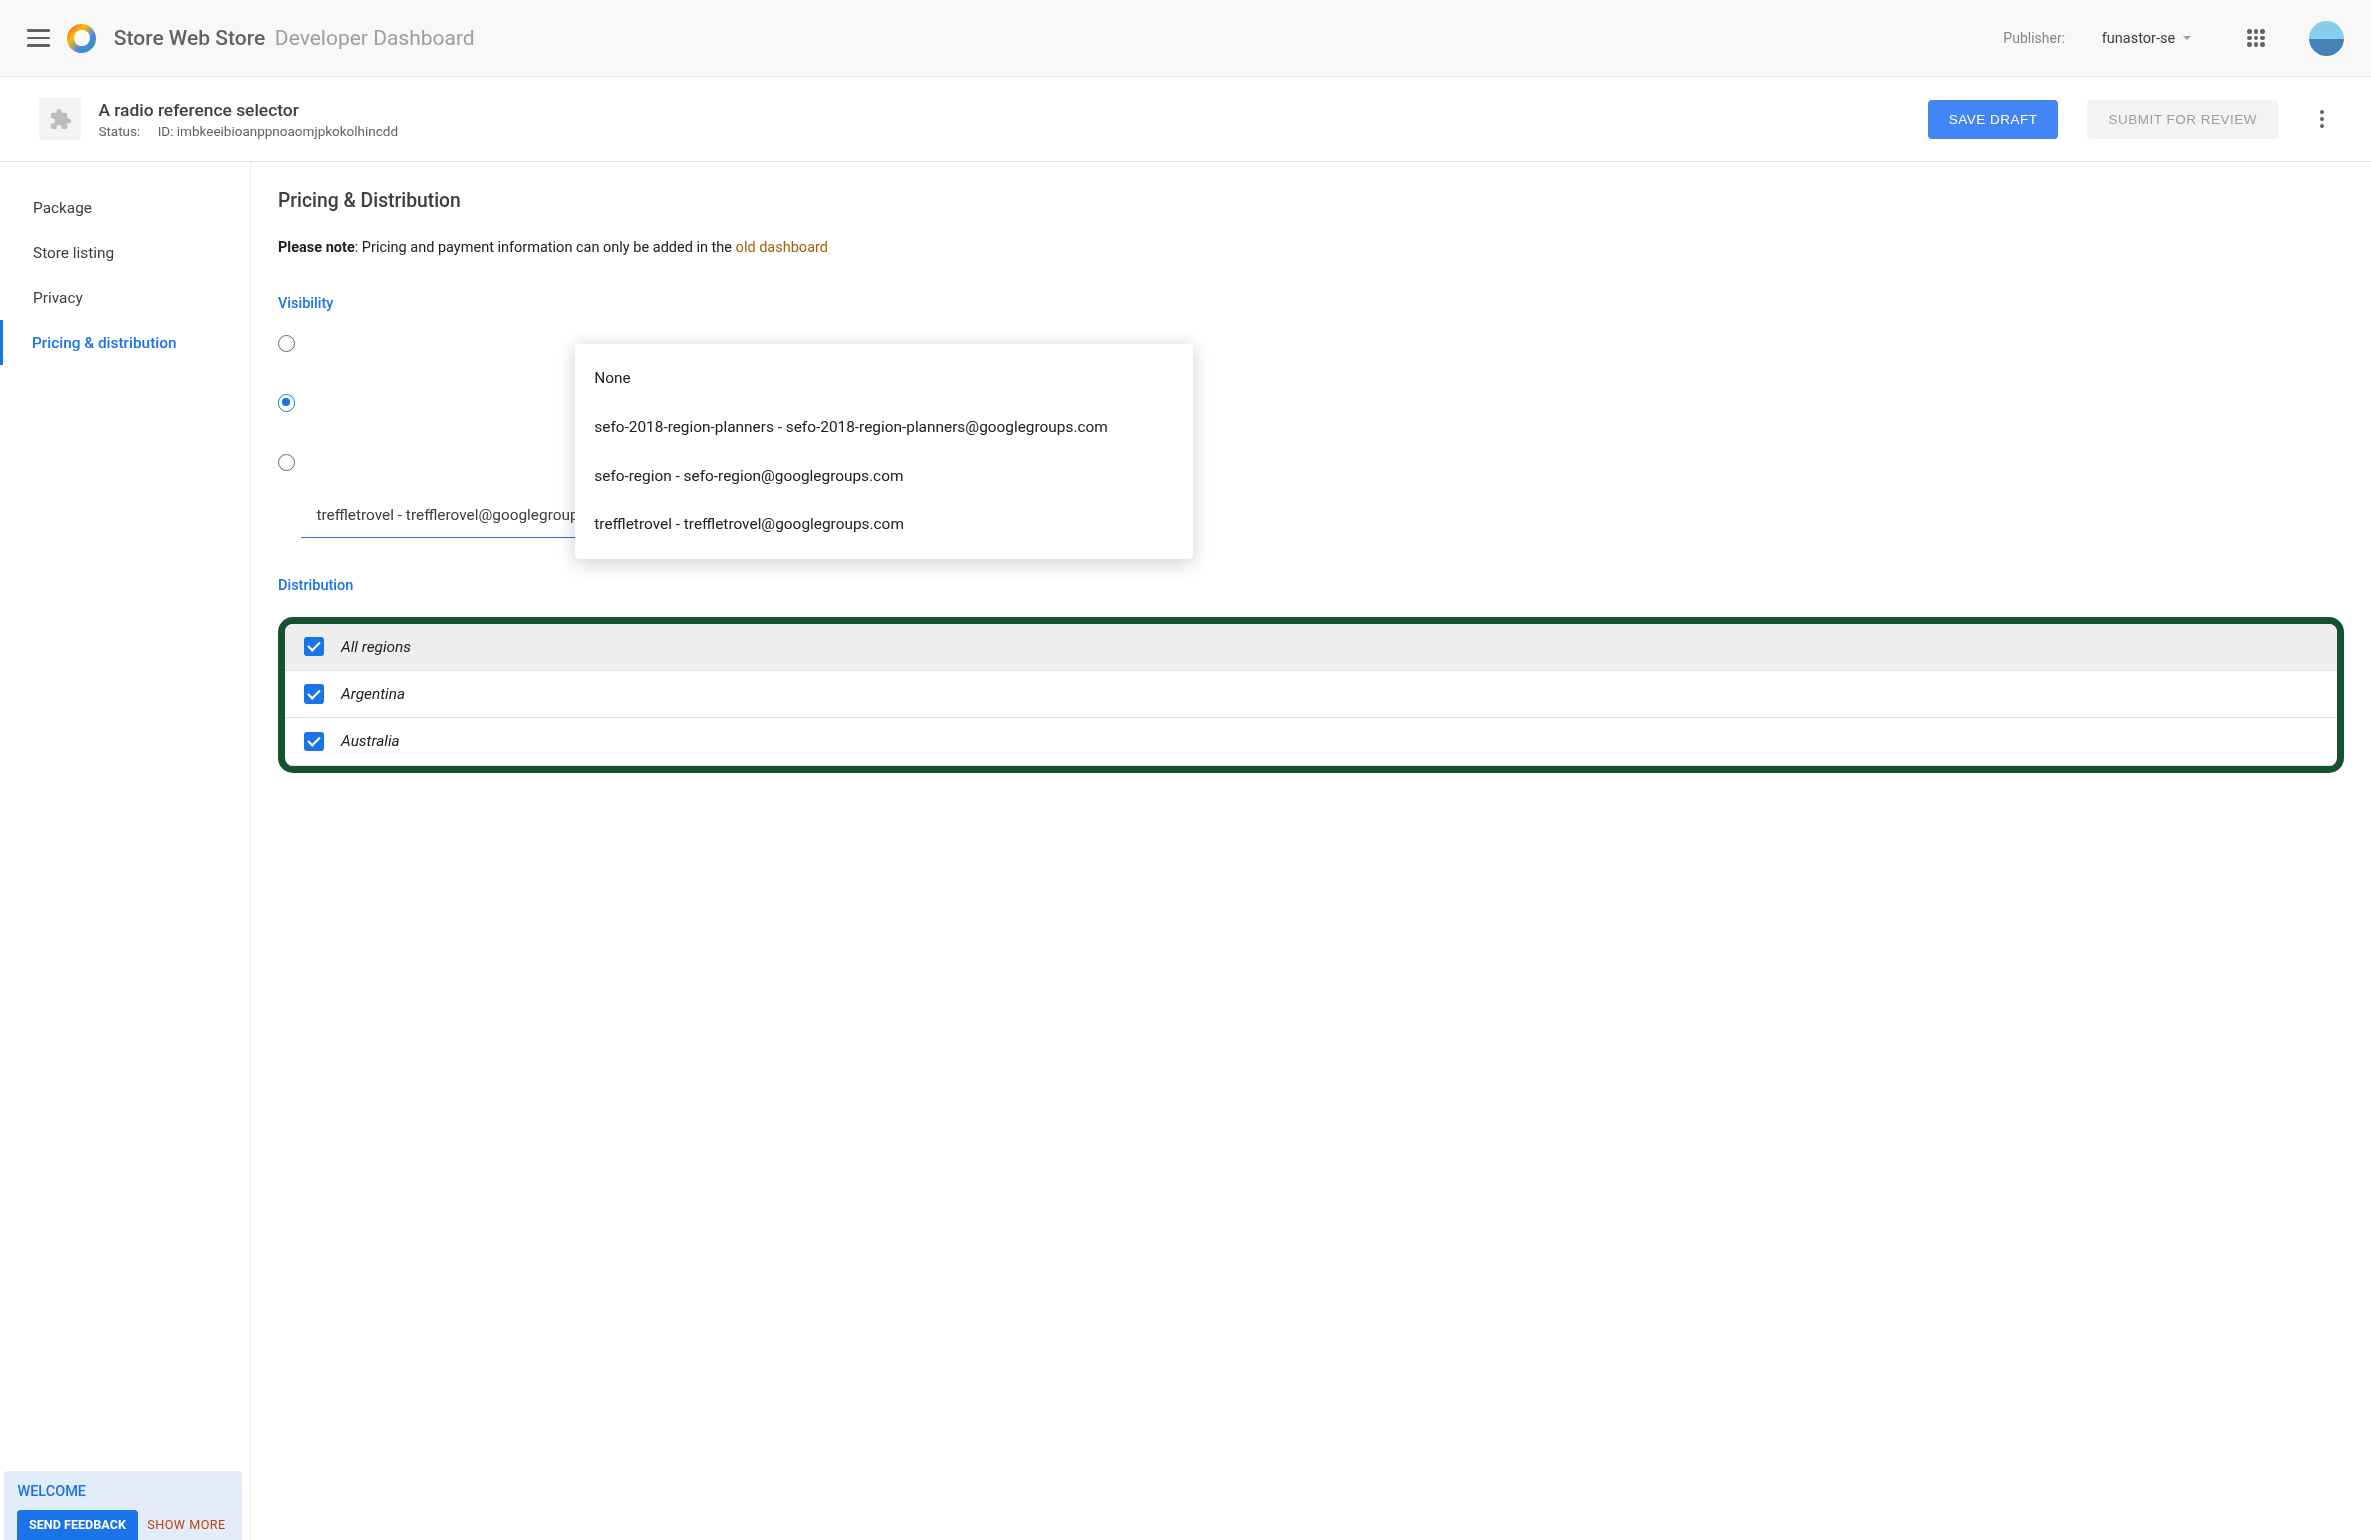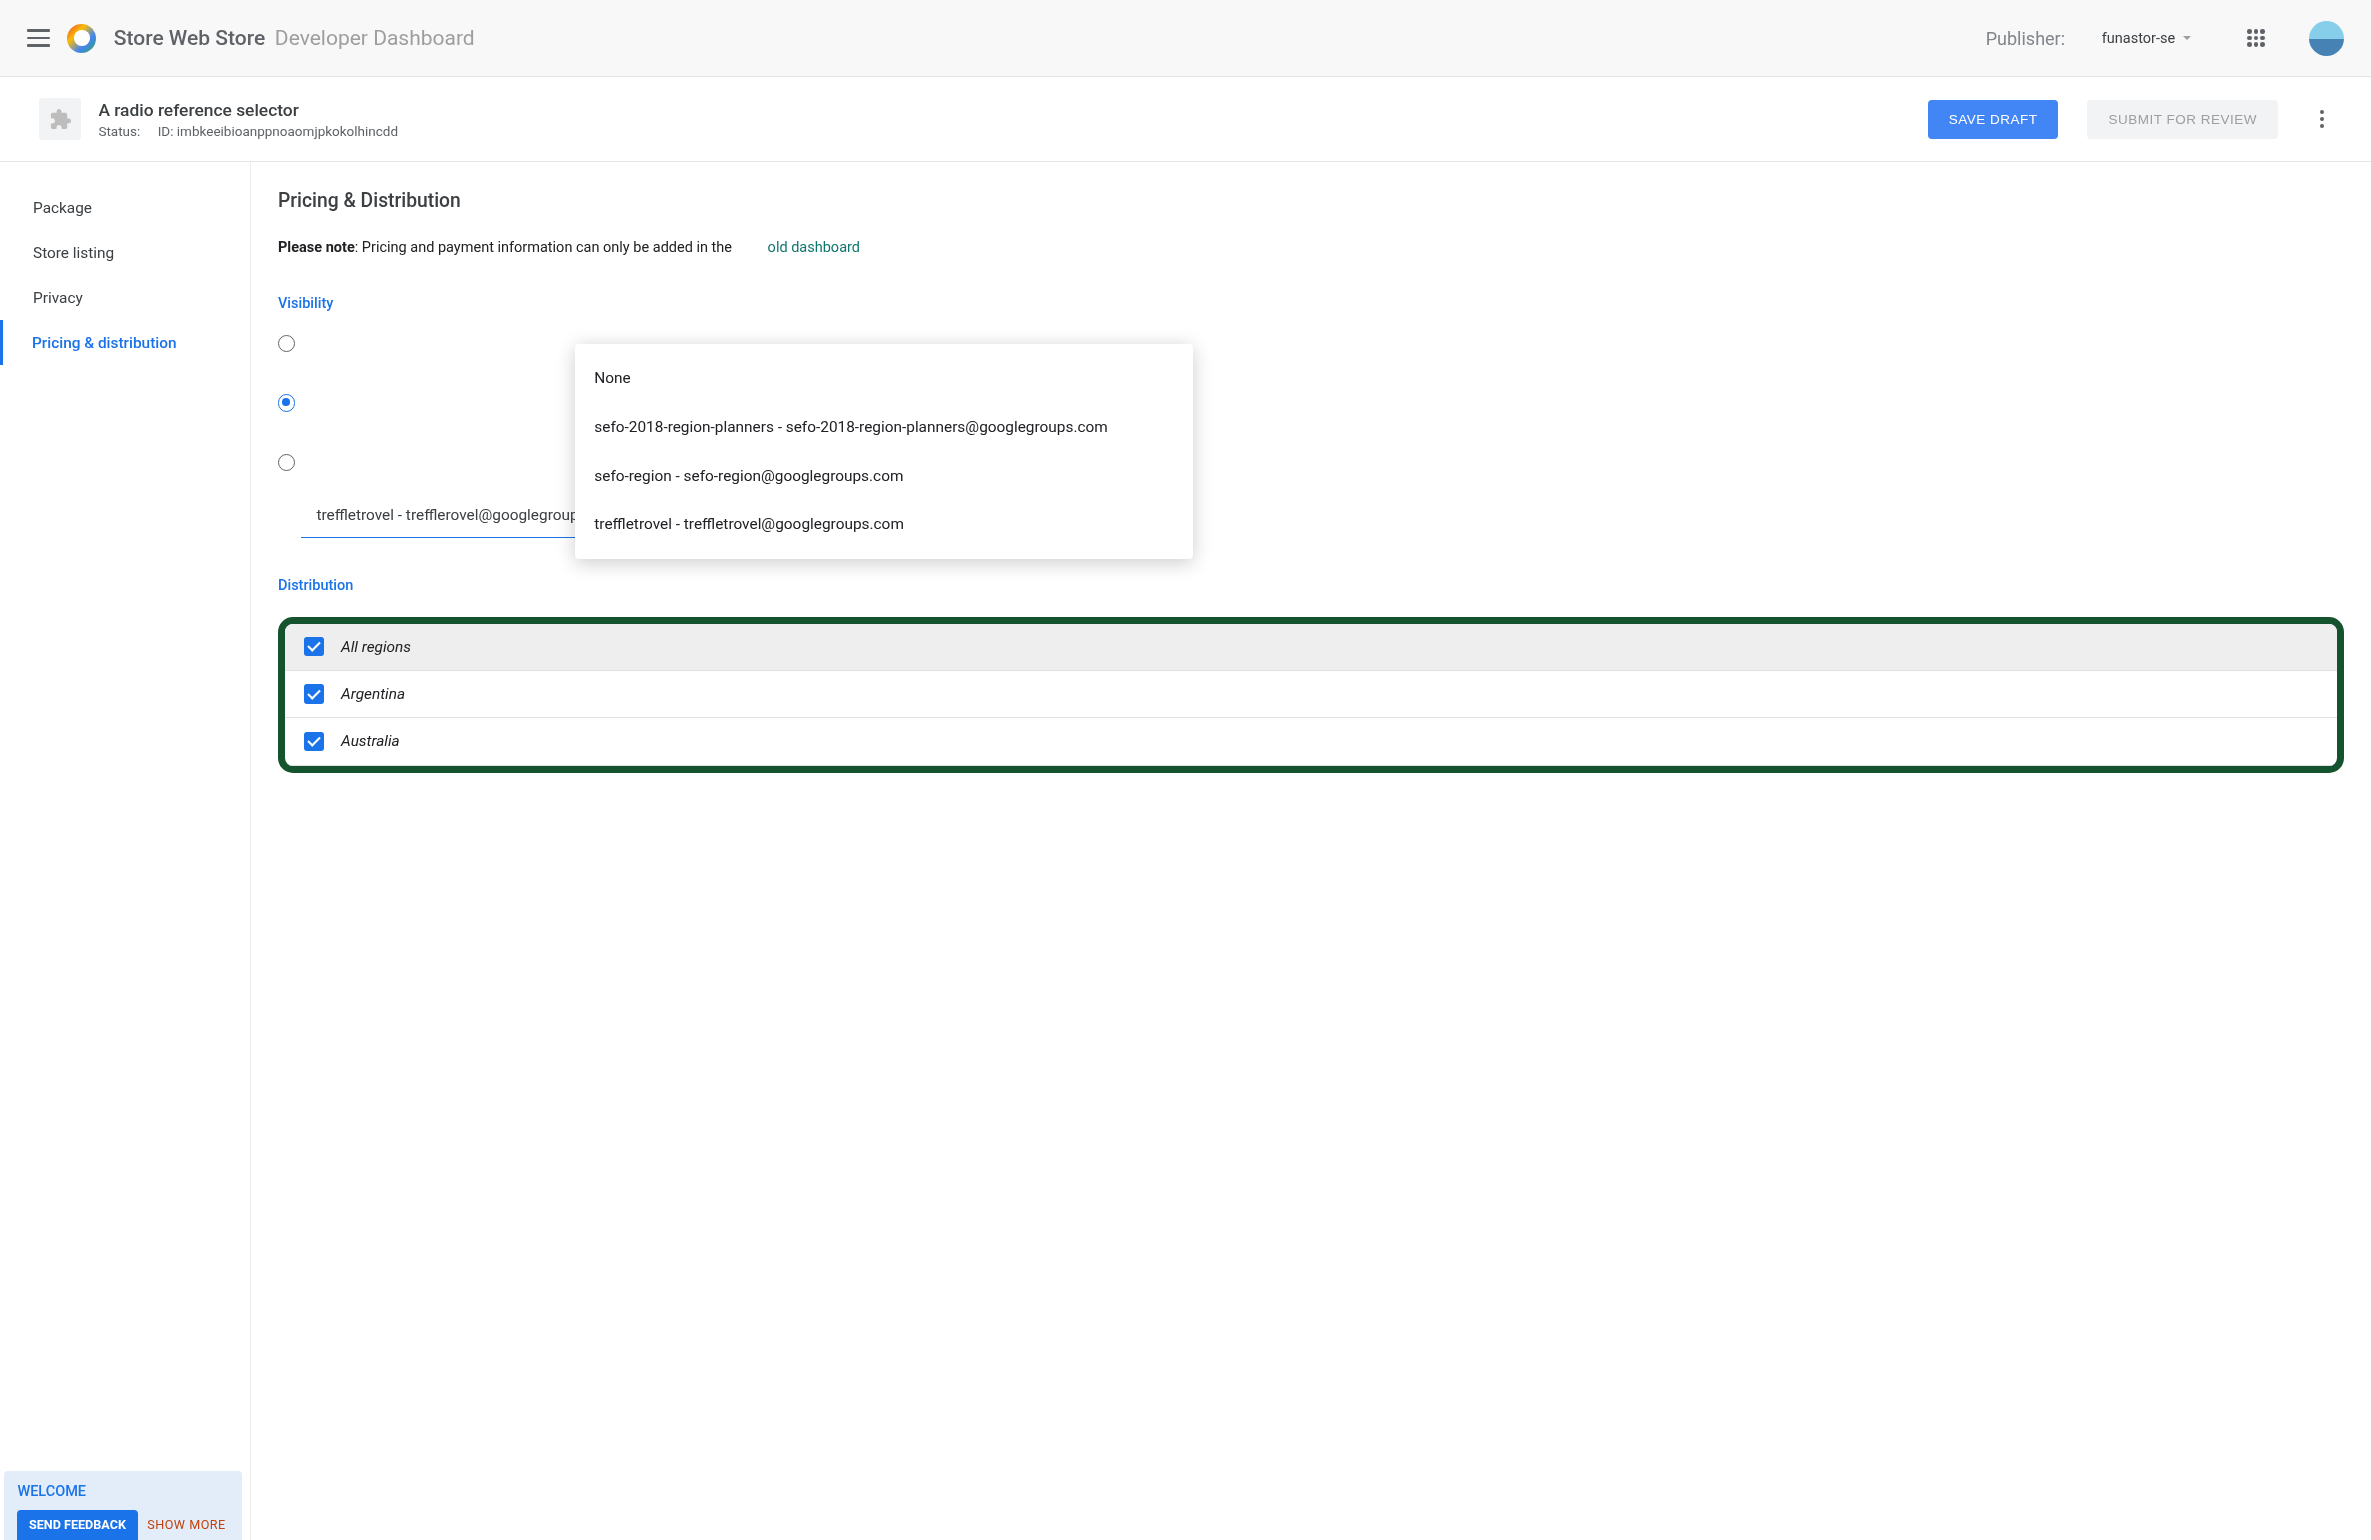--- a/index.html
+++ b/index.html
@@ -6,21 +6,21 @@
 body { font-family: 'Google Sans', Roboto, Arial, sans-serif; background: #fff; color: #202124; font-size: 13.5px; overflow: hidden; }
 .top-bar { height: 77px; background: #f8f8f8; border-bottom: 1px solid #e5e5e5; display: flex; align-items: center; padding: 0 27px; gap: 17.4px; }
 .hamburger { width: 23px; height: 17.4px; display: flex; flex-direction: column; justify-content: space-between; cursor: pointer; }
 .hamburger span { height: 2.4px; background: #5f6368; border-radius: 1px; }
 .logo { width: 29px; height: 29px; border-radius: 50%; background: linear-gradient(135deg, #ea4335 0%, #fbbc04 33%, #4285f4 66%, #34a853 100%); position: relative; overflow: hidden; }
 .logo::after { content: ''; position: absolute; top: 6.8px; left: 6.8px; width: 15.4px; height: 15.4px; background: #fff; border-radius: 50%; }
 .title-group { display: flex; align-items: baseline; gap: 9.7px; font-size: 21px; }
 .title-bold { color: #5f6368; font-weight: 500; }
 .title-light { color: #9e9e9e; font-weight: 400; }
 .spacer { flex: 1; }
-.publisher-label { color: #80868b; font-size: 18px; }
+.publisher-label { color: #80868b; font-size: 14px; }
 .publisher-select { display: flex; align-items: center; gap: 7.7px; color: #3c4043; font-size: 14.5px; cursor: pointer; margin-left: 19.3px; }
 .caret-down { width: 0; height: 0; border-left: 4.8px solid transparent; border-right: 4.8px solid transparent; border-top: 4.8px solid #9e9e9e; }
 .apps-grid { width: 17.4px; height: 17.4px; display: grid; grid-template-columns: repeat(3,1fr); grid-template-rows: repeat(3,1fr); gap: 1.9px; margin-left: 39px; cursor: pointer; }
 .apps-grid span { background: #5f6368; border-radius: 50%; }
 .avatar { width: 35px; height: 35px; border-radius: 50%; background: linear-gradient(180deg,#87ceeb 50%,#4682b4 50%); margin-left: 27px; cursor: pointer; }
 .item-bar { height: 85px; border-bottom: 1px solid #e5e5e5; display: flex; align-items: center; padding: 0 39px; gap: 17.4px; }
 .ext-icon { width: 42px; height: 42px; background: #f1f3f4; border-radius: 3.9px; display: flex; align-items: center; justify-content: center; }
 .puzzle { width: 23px; height: 23px; }
 .item-info { display: flex; flex-direction: column; gap: 3px; }
 .item-name { font-size: 17.4px; font-weight: 500; color: #3c4043; }
@@ -31,21 +31,21 @@
 .more-dots { display: flex; flex-direction: column; gap: 2.9px; margin-left: 17.4px; cursor: pointer; padding: 7.7px; }
 .more-dots span { width: 3.9px; height: 3.9px; background: #5f6368; border-radius: 50%; }
 .main { display: flex; height: calc(100vh - 162px); }
 .sidebar { width: 251px; padding: 23px 0; border-right: 1px solid #ededed; }
 .nav-item { padding: 13.5px 33px; font-size: 15.4px; color: #3c4043; cursor: pointer; }
 .nav-item.active { color: #1a73e8; font-weight: 500; border-left: 3.9px solid #1a73e8; padding-left: 29px; }
 .content { flex: 1; padding: 27px 27px 0 27px; overflow-y: auto; position: relative; }
 .page-title { font-size: 19.3px; font-weight: 500; color: #3c4043; margin-bottom: 27px; }
 .note { font-size: 14.5px; margin-bottom: 39px; }
 .note b { font-weight: 700; }
-.note a { color: #0f766e; text-decoration: none; margin-left: 32px; }
+.note a { color: #a16207; text-decoration: none; }
 .section-label { color: #1a73e8; font-size: 14.5px; font-weight: 500; margin-bottom: 23px; }
 .radio-group { display: flex; flex-direction: column; gap: 42px; margin-bottom: 23px; }
 .radio { width: 17.4px; height: 17.4px; border: 1.9px solid #5f6368; border-radius: 50%; position: relative; }
 .radio.selected { border-color: #1a73e8; }
 .radio.selected::after { content: ''; position: absolute; top: 2.9px; left: 2.9px; width: 7.7px; height: 7.7px; background: #1a73e8; border-radius: 50%; }
 .dropdown-field { width: 361px; border-bottom: 1.9px solid #1a73e8; padding: 9.7px 29px 9.7px 15.4px; position: relative; margin-left: 23px; cursor: pointer; margin-bottom: 39px; }
 .dropdown-text { font-size: 15.4px; color: #3c4043; line-height: 1.5; }
 .caret-up { position: absolute; right: 13.5px; top: 50%; width: 0; height: 0; border-left: 4.8px solid transparent; border-right: 4.8px solid transparent; border-bottom: 4.8px solid #1a73e8; }
 .popup { position: absolute; top: 182px; left: 324px; width: 618px; background: #fff; box-shadow: 0 3.9px 19.3px rgba(0,0,0,0.2); border-radius: 3.9px; z-index: 100; padding: 9.7px 0; }
 .popup-item { padding: 15.4px 19.3px; font-size: 15.4px; color: #202124; cursor: pointer; }

